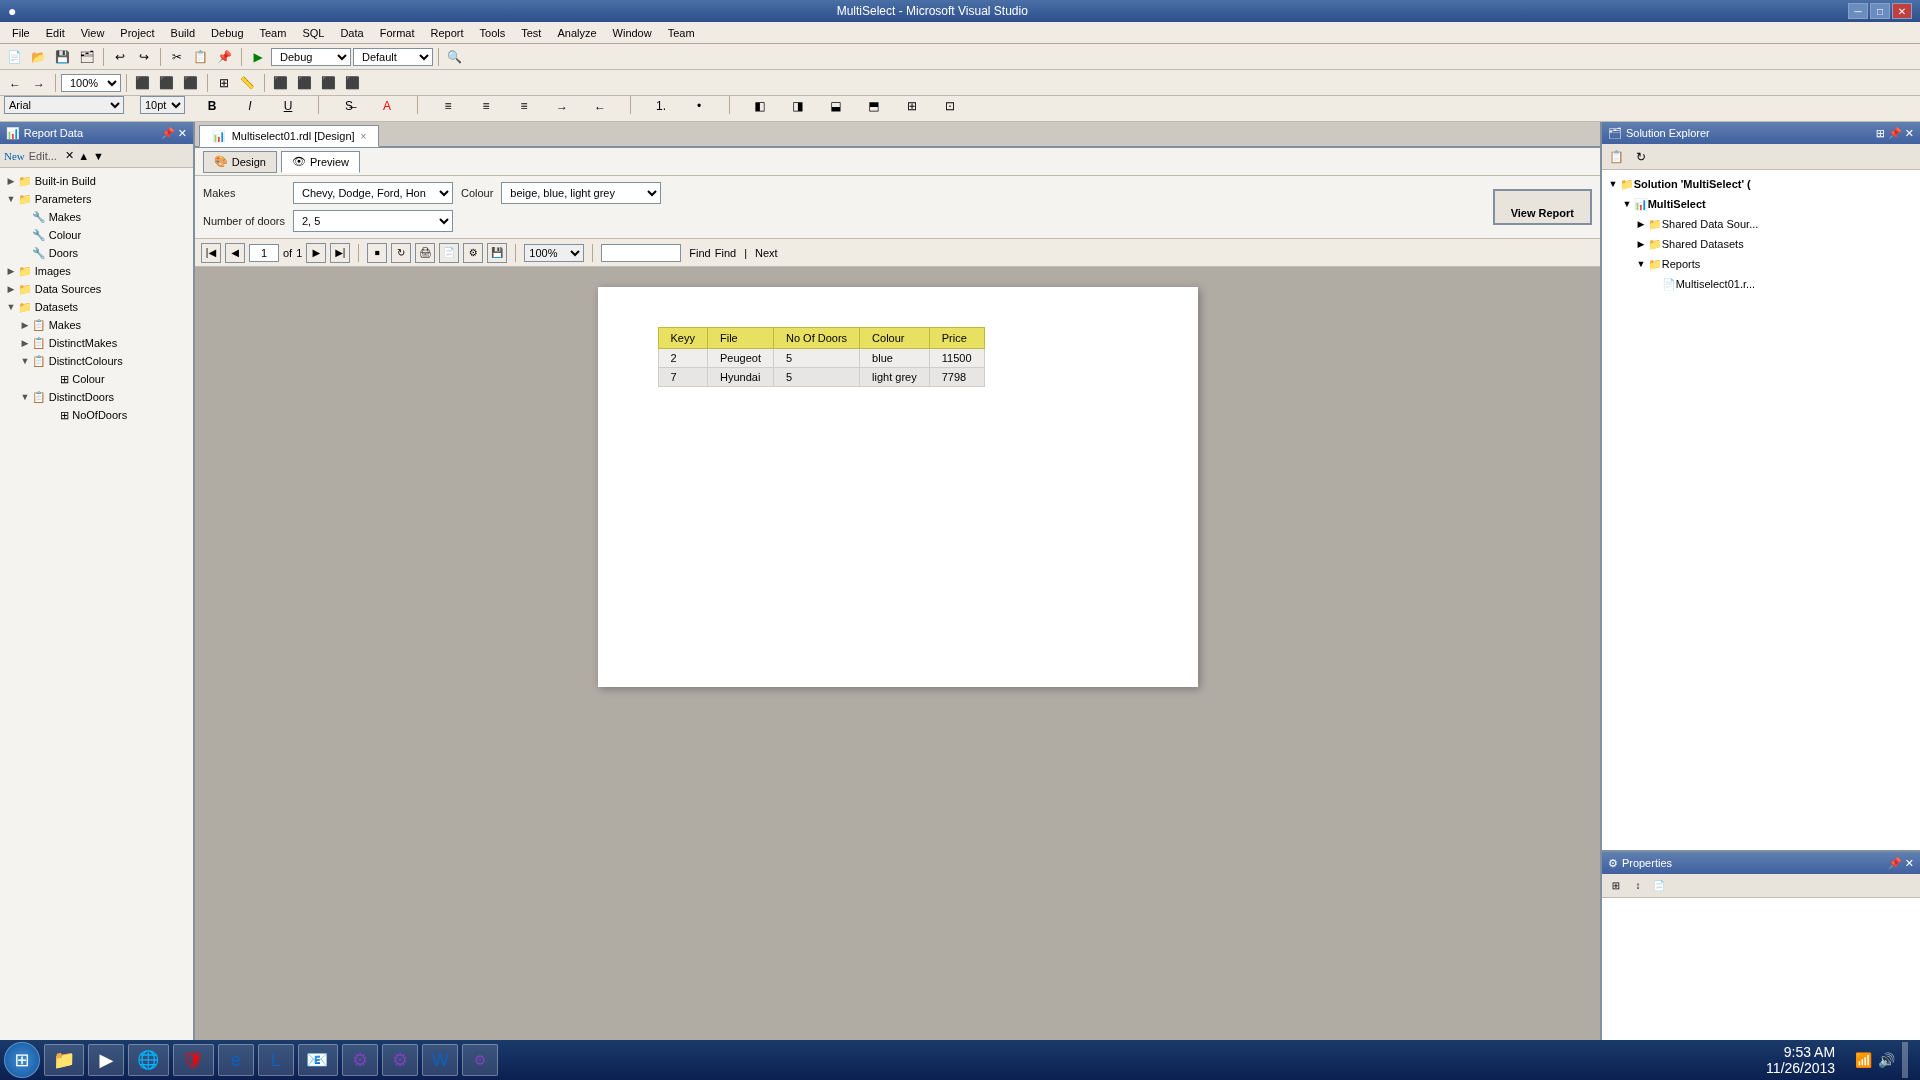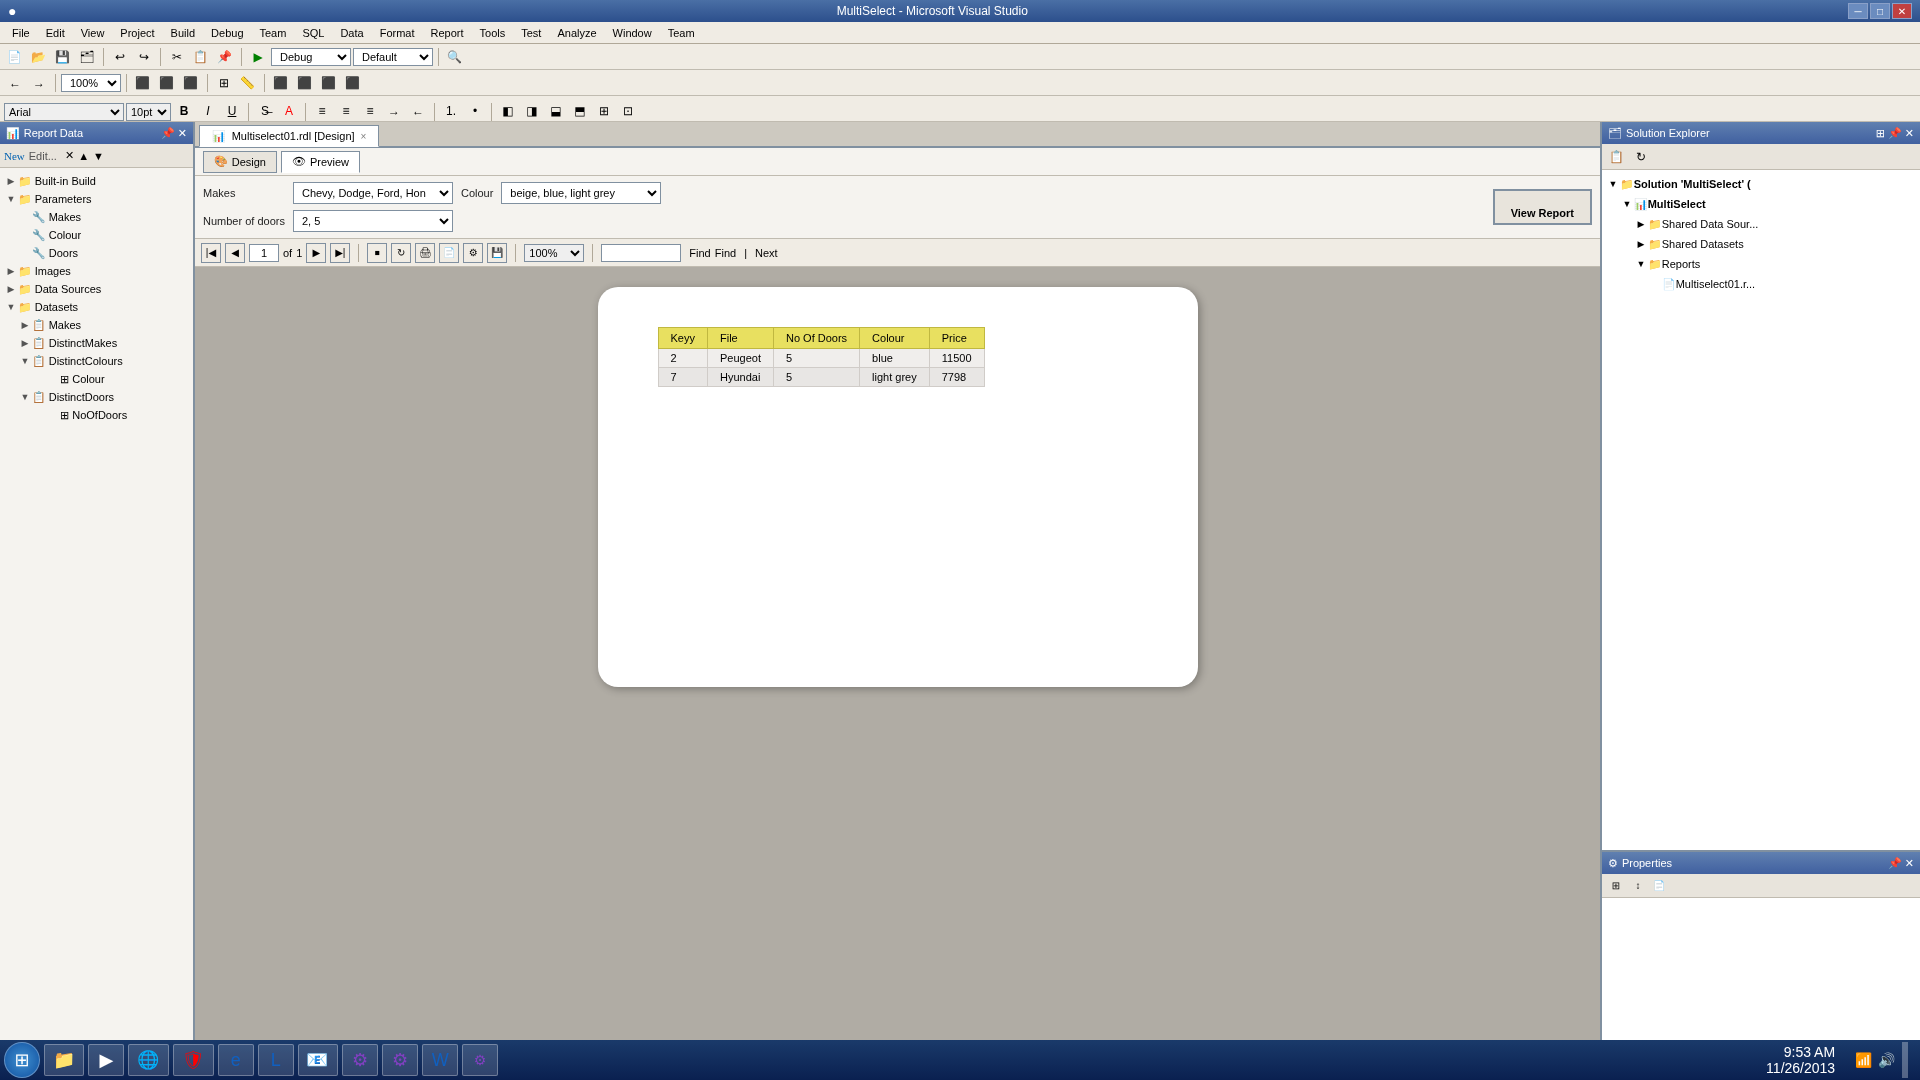--- a/index.html
+++ b/index.html
@@ -231,21 +231,20 @@
       justify-content: center;
       padding: 20px;
       overflow: auto;
     }
     #report-page {
       background: white;
       min-width: 600px;
       min-height: 400px;
       padding: 40px 60px;
       box-shadow: 2px 2px 8px rgba(0,0,0,0.3);
-      border-radius: 20px;
     }
 
     
     #data-table {
       border-collapse: collapse;
       font-size: 11px;
     }
     #data-table th {
       background: #e8e060;
       border: 1px solid #c0b840;
@@ -391,24 +390,24 @@
       display: flex;
       align-items: center;
       padding: 0 4px;
       border-bottom: 1px solid #c0bbb0;
       gap: 2px;
     }
     .third-toolbar {
       background: #f0ece4;
       height: 26px;
       display: flex;
-      align-items: flex-end;
+      align-items: flex-start;
       padding: 0 4px;
       border-bottom: 1px solid #c0bbb0;
-      gap: 2px;
+      gap: 16px;
       flex-wrap: wrap;
     }
     .font-combo { height: 18px; width: 120px; font-size: 11px; border: 1px solid #8090a0; }
     .size-combo { height: 18px; width: 45px; font-size: 11px; border: 1px solid #8090a0; }
   </style>
 </head>
 <body>
 
 <div id="title-bar">
   <span style="font-size:14px;">●</span>

